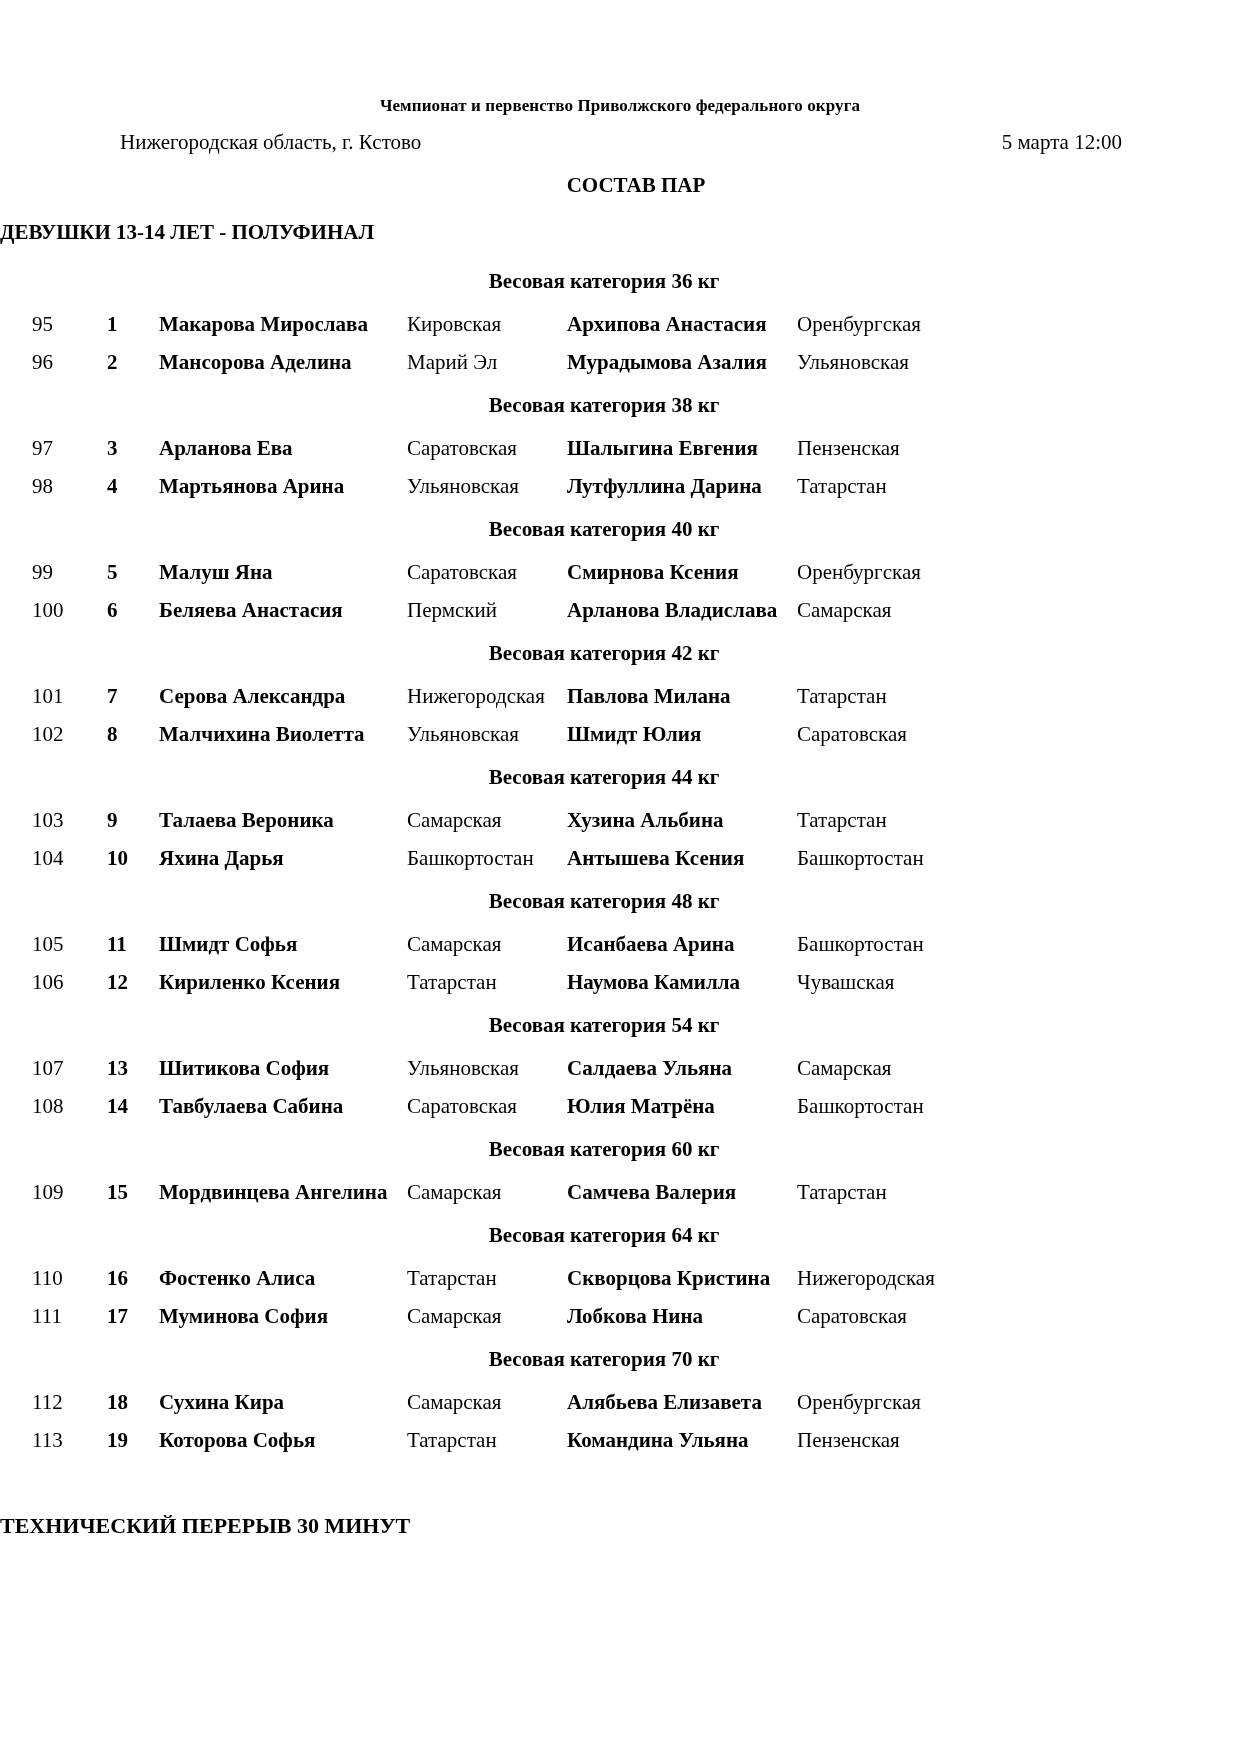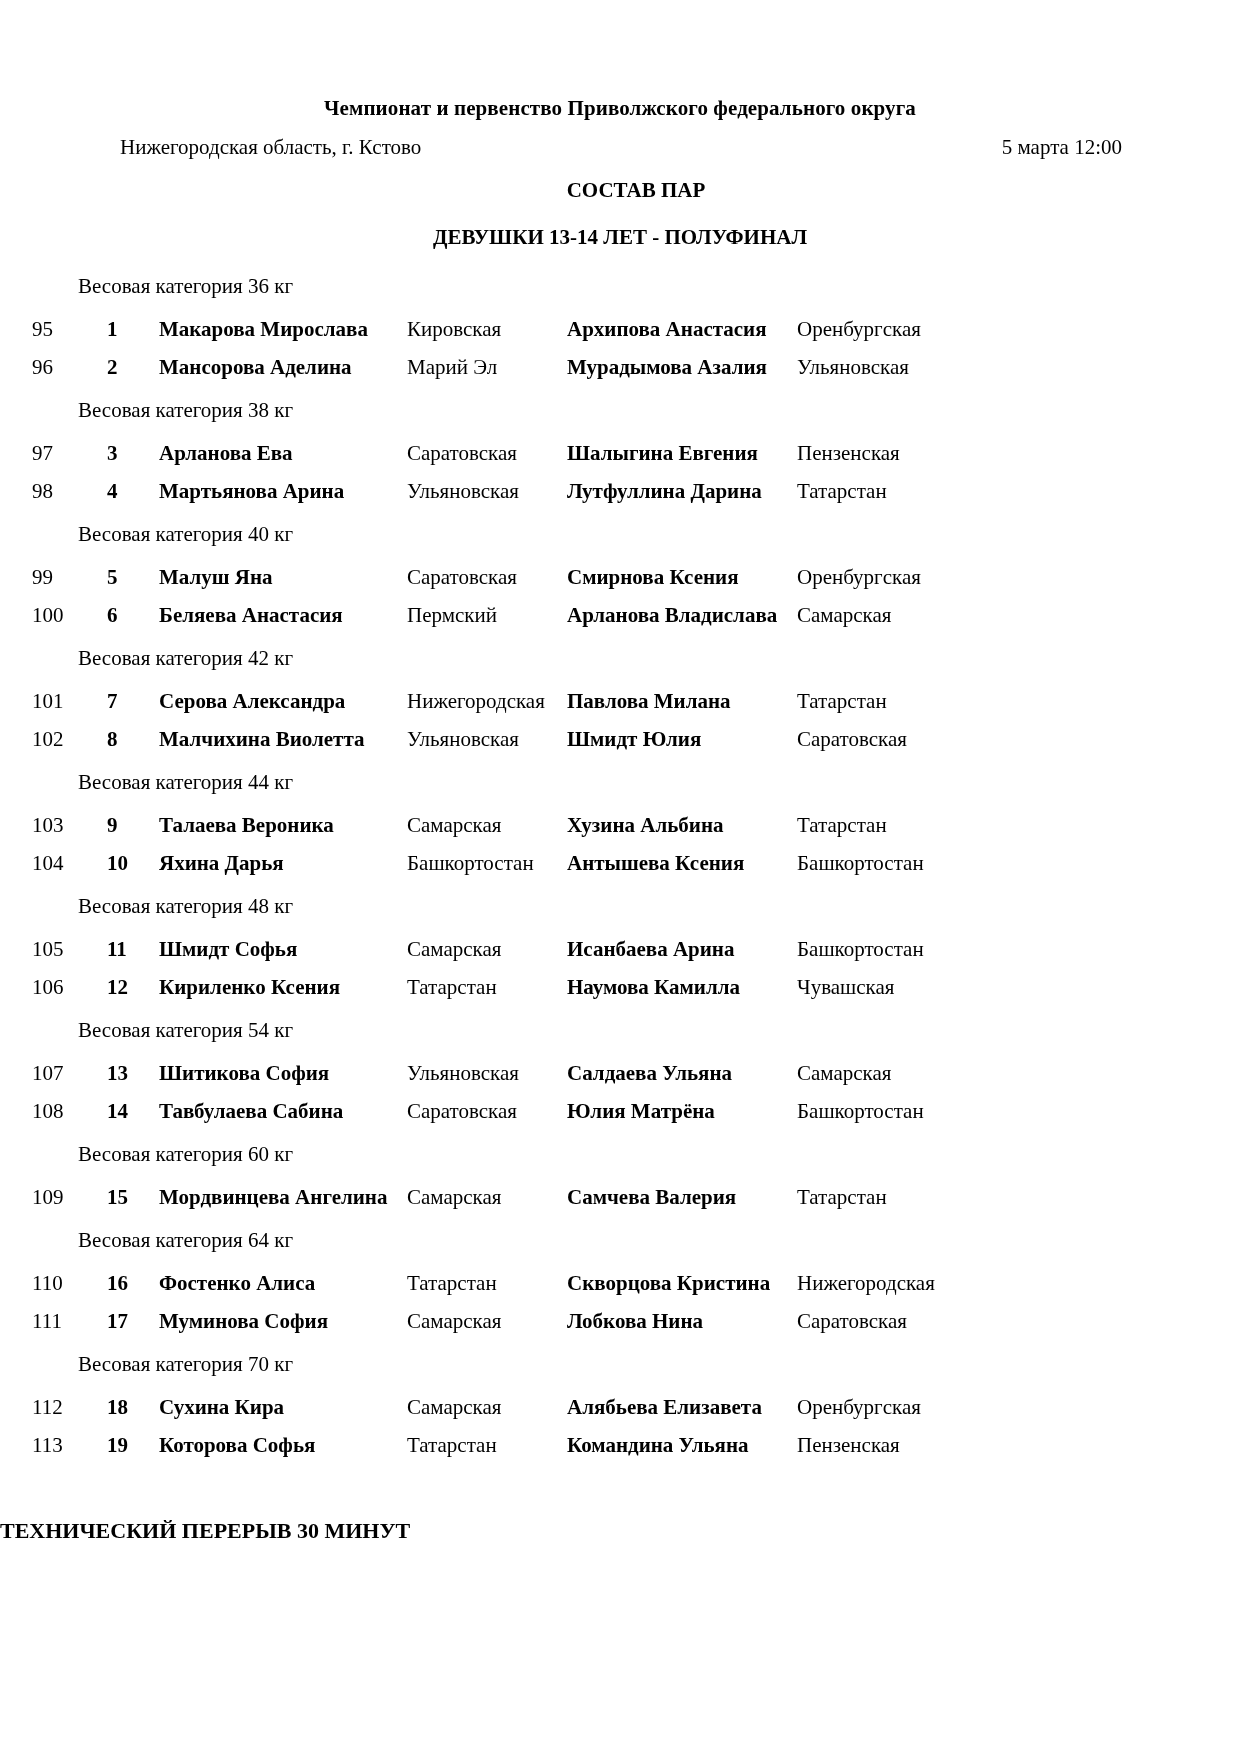--- a/index.html
+++ b/index.html
@@ -19,21 +19,21 @@
     position: relative;
     width: 1240px;
     height: 1754px;
     box-sizing: border-box;
     padding: 0;
   }
 
   
   .doc-title {
     text-align: center;
-    font-size: 21px;
+    font-size: 17px;
     font-weight: bold;
     margin: 0;
     padding-top: 96px;
     letter-spacing: 0.1px;
   }
   .meta-row {
     display: flex;
     justify-content: space-between;
     align-items: baseline;
     padding: 0 118px 0 120px;
@@ -43,21 +43,20 @@
   .meta-left, .meta-right { white-space: nowrap; }
 
   .section-title {
     text-align: center;
     font-size: 21px;
     font-weight: bold;
     margin-top: 18px;
     padding-left: 32px;
   }
   .category-title {
-    text-align: center;
     font-size: 21px;
     font-weight: bold;
     margin-top: 22px;
   }
 
   
   table.pairs {
     width: 1088px;
     margin: 0 0 0 32px;
     border-collapse: collapse;
@@ -89,23 +88,24 @@
   tr.weight-row td {
     text-align: center;
     font-weight: normal;
     font-size: 21px;
     line-height: 48px;
     padding-left: 0;
   }
   tr.weight-row td .wlabel {
     display: block;
     width: 100%;
-    text-align: left;
+    text-align: center;
     position: relative;
-    left: 46px;
+    left: 28px;
+    font-weight: bold;
   }
 
   
   .footer-note {
     font-size: 22px;
     font-weight: bold;
     margin-top: 54px;
   }
 </style>
 </head>

